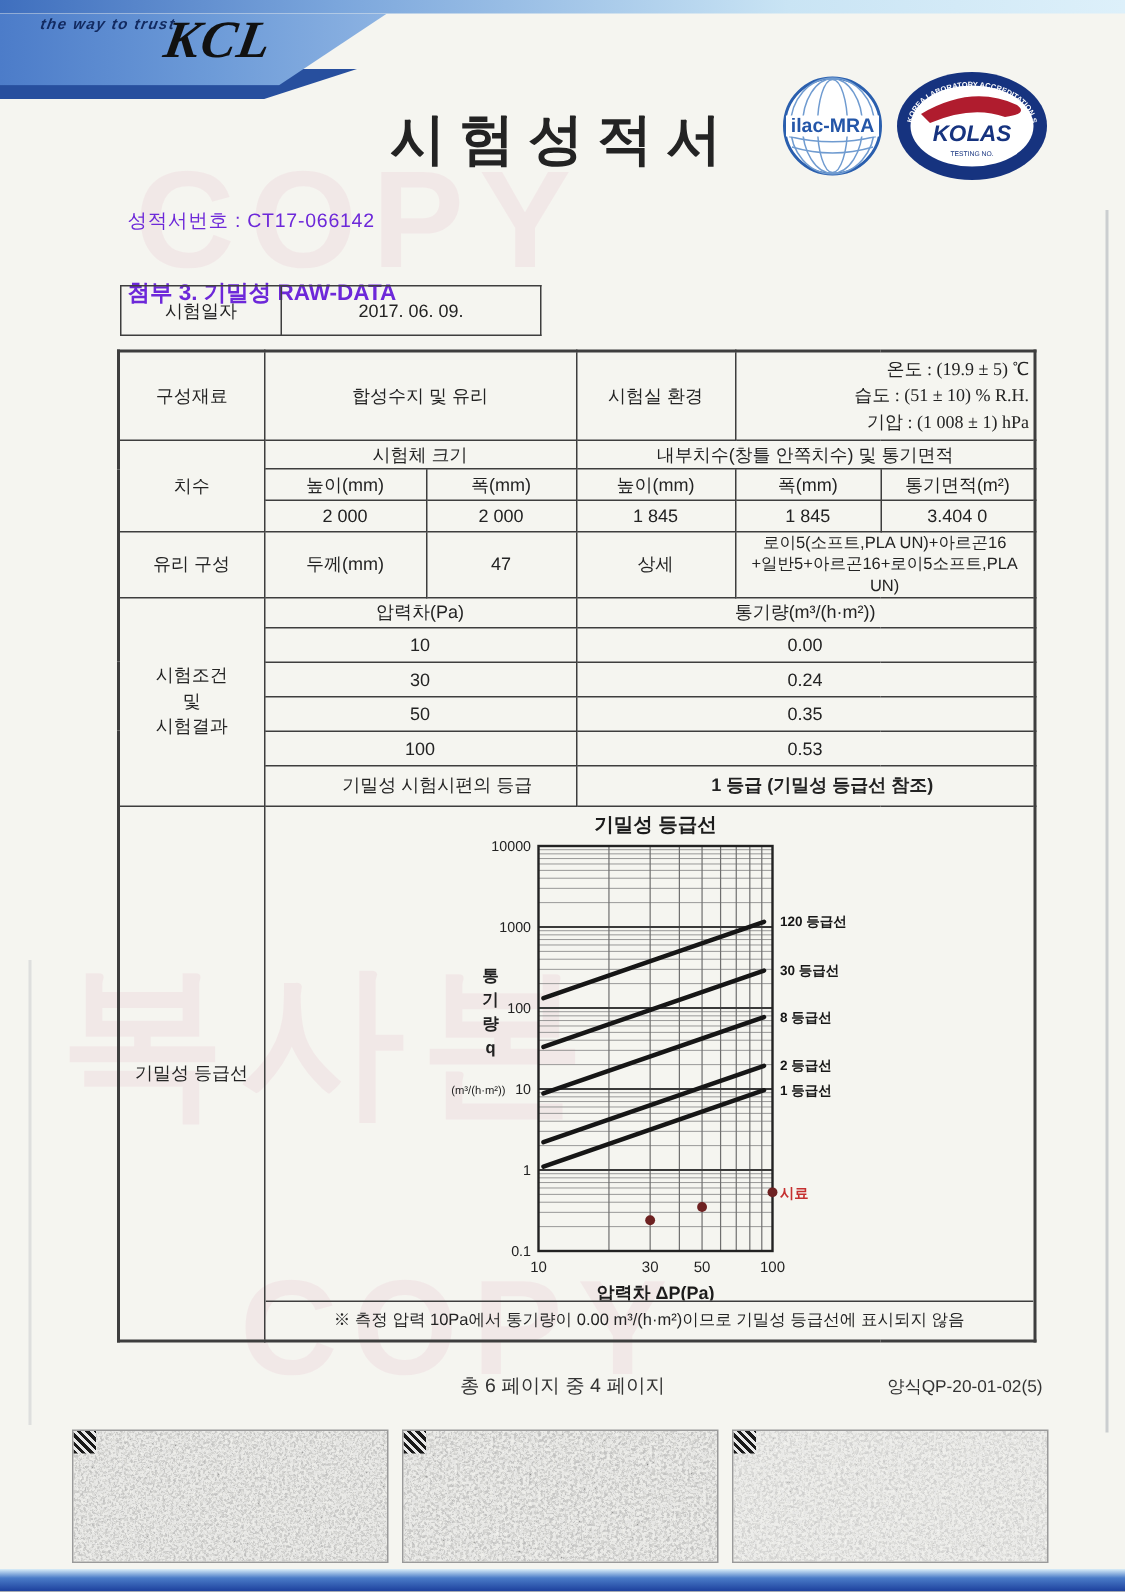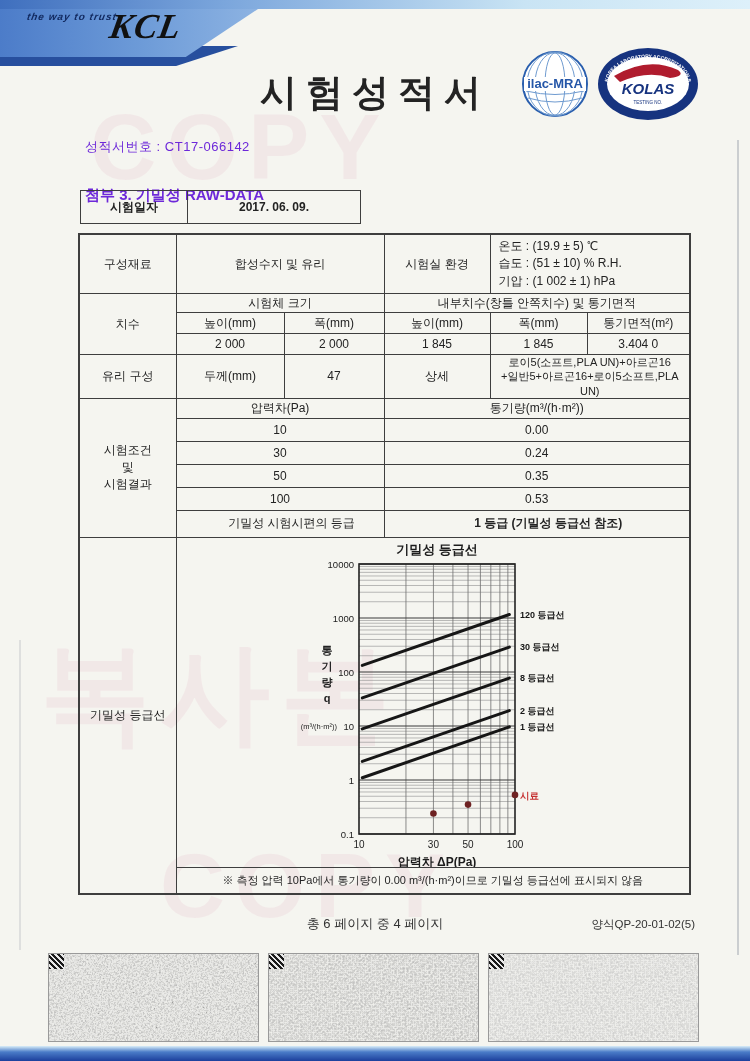--- a/index.html
+++ b/index.html
@@ -20,23 +20,23 @@
   .doc-title{position:absolute;left:0;top:68px;width:750px;text-align:center;font-size:37px;
     font-weight:bold;letter-spacing:9px;color:#232323;}
   .logos{position:absolute;left:520px;top:46px;}
   .report-no{position:absolute;left:85px;top:138px;font-size:13px;color:#6d28d9;letter-spacing:.5px;}
   .attach{position:absolute;left:85px;top:186px;font-size:15px;font-weight:bold;color:#6d28d9;}
   
   table{border-collapse:collapse;table-layout:fixed;}
   td{border:1px solid #3e3e3e;font-size:12px;text-align:center;vertical-align:middle;
      padding:0 3px;color:#232323;overflow:hidden;}
   .datebox{position:absolute;left:80px;top:190px;}
-  .datebox td{height:32px;border:1.5px solid #3e3e3e;font-weight:bold;}
+  .datebox td{height:32px;border:1.5px solid #3e3e3e;}
   .main{position:absolute;left:78px;top:233px;border:2px solid #3e3e3e;}
-  .env{text-align:left;padding-left:8px;line-height:1.45;}
+  .env{text-align:right;padding-left:8px;line-height:1.45;font-family:Liberation Serif, serif;}
   .bold{font-weight:bold;}
   .small2{font-size:11px;line-height:1.3;}
   tr.h60 td{height:58px;} tr.h20 td{height:18px;} tr.h22 td{height:20px;}
   tr.h34 td{height:32px;} tr.h21 td{height:19px;} tr.h24 td{height:22px;} tr.h28 td{height:26px;padding-left:26px;}
   .chart-cell{height:355px;padding:0;vertical-align:top;}
   .chart-wrap{position:relative;width:100%;height:329px;}
   .note-box{border-top:1.5px solid #3e3e3e;height:24px;line-height:24px;font-size:11px;
     text-align:center;color:#242424;}
   
   .pageinfo{position:absolute;left:0;top:915px;width:750px;text-align:center;font-size:13px;color:#333;}
@@ -119,21 +119,21 @@
         <col style="width:103px">
     </colgroup>
     <tbody>
         <tr class="h60">
       <td>구성재료</td>
       <td colspan="2">합성수지 및 유리</td>
       <td>시험실 환경</td>
       <td colspan="2" class="env">
         <div>온도 : (19.9 ± 5) ℃</div>
         <div>습도 : (51 ± 10) % R.H.</div>
-        <div>기압 : (1 002 ± 1) hPa</div>
+        <div>기압 : (1 008 ± 1) hPa</div>
       </td>
     </tr>
     <tr class="h20">
       <td rowspan="3">치수</td>
       <td colspan="2">시험체 크기</td>
       <td colspan="3">내부치수(창틀 안쪽치수) 및 통기면적</td>
     </tr>
     <tr class="h22">
       <td>높이(mm)</td>
       <td>폭(mm)</td>

